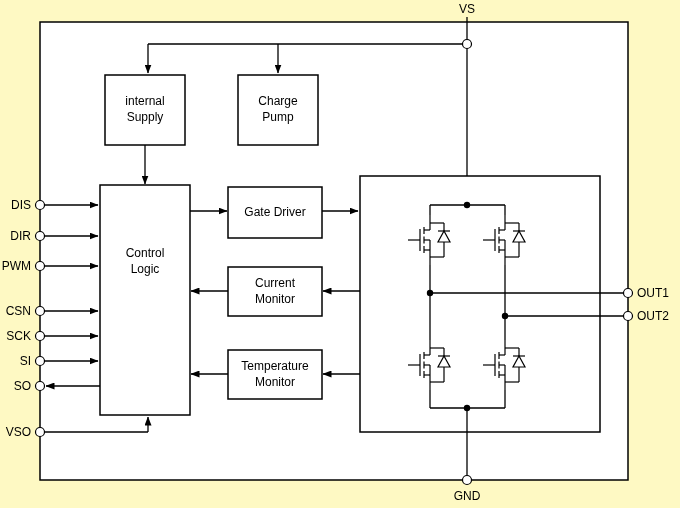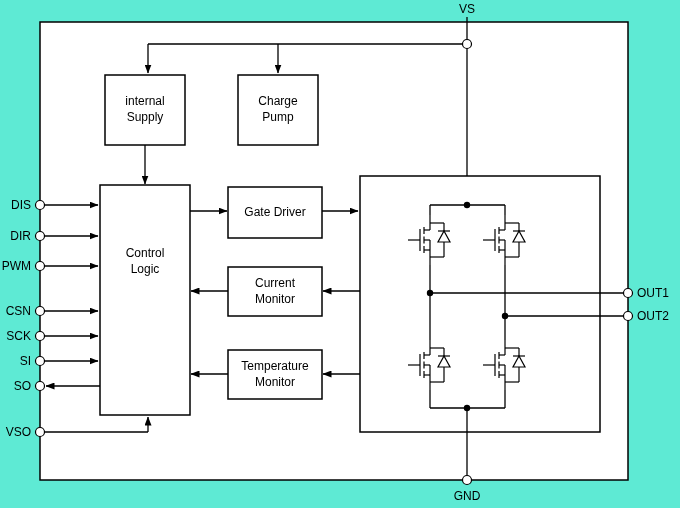--- a/index.html
+++ b/index.html
@@ -1,16 +1,16 @@
 <!DOCTYPE html>
 <html><head>
 <meta charset="utf-8">
 <style>
   html,body{margin:0;padding:0;background:#ffffff;}
-  .stage{width:680px;height:508px;position:relative;background:#5eead4;font-family:"Liberation Sans",sans-serif;}
+  .stage{width:680px;height:508px;position:relative;background:#fef9c3;font-family:"Liberation Sans",sans-serif;}
   svg{display:block;}
   .box{fill:#ffffff;stroke:#000000;stroke-width:1.5;}
   .bridgebox{fill:#ffffff;stroke:#000000;stroke-width:1.5;}
   .wire{stroke:#000000;stroke-width:1.3;fill:none;}
   .lbl{font-family:"Liberation Sans",sans-serif;font-size:12px;fill:#000000;}
   .pinlbl{font-family:"Liberation Sans",sans-serif;font-size:12px;fill:#000000;}
   .pin{fill:#ffffff;stroke:#000000;stroke-width:1.2;}
   .dot{fill:#000000;stroke:none;}
 </style>
 </head>

